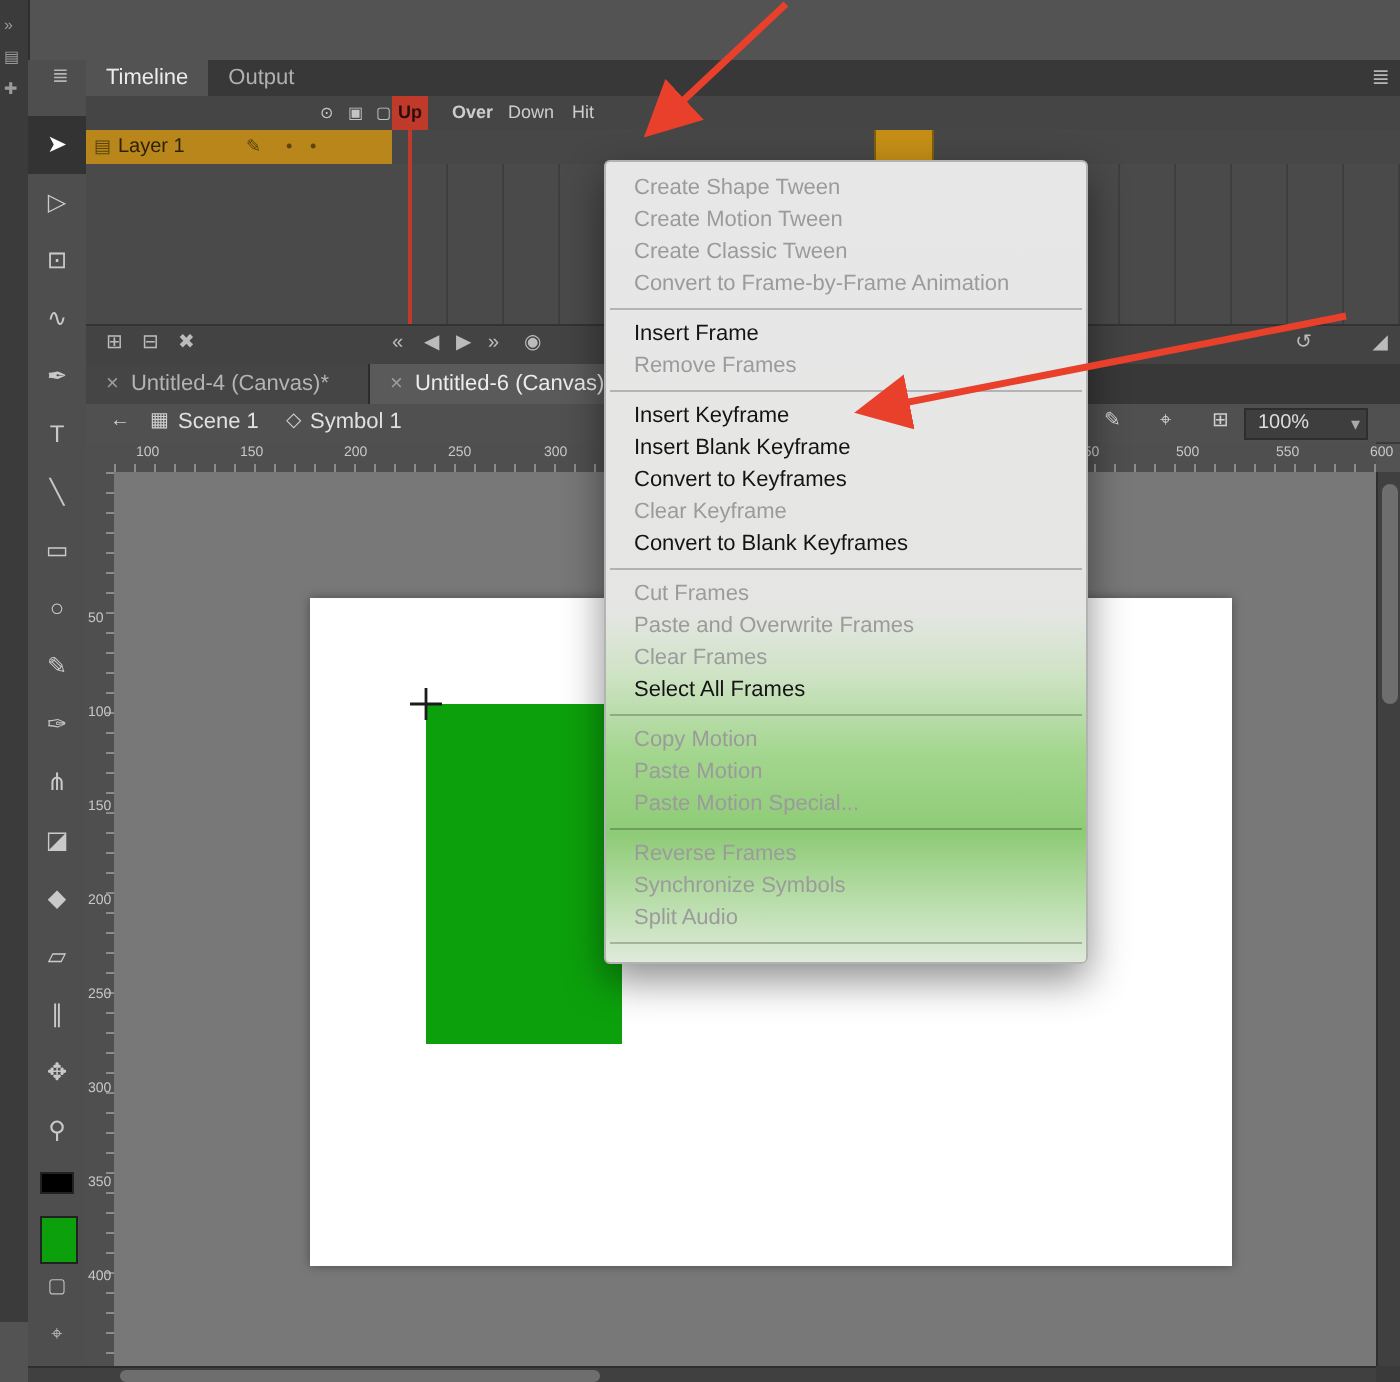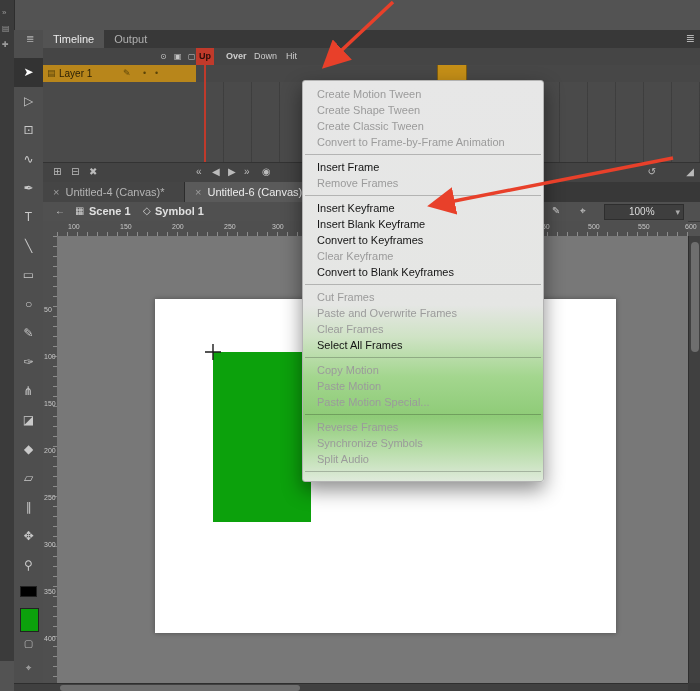--- a/index.html
+++ b/index.html
@@ -47,22 +47,22 @@
   
   .doc-tabs{left:43px;top:182px;width:657px;height:20px;background:#383838;display:flex;}
   .dtab{height:20px;line-height:20px;font-size:11px;padding:0 10px;border-right:1px solid #2c2c2c;display:flex;gap:6px;align-items:center;cursor:pointer;}
   .dtab .x{font-size:11px;color:#9d9d9d;}
   .dtab.inactive{background:#454545;color:#b4b4b4;width:121px;}
   .dtab.active{background:#5a5a5a;color:#ececec;width:124px;}
 
   
   .edit-bar{left:43px;top:202px;width:657px;height:19px;background:#505050;border-bottom:1px solid #3a3a3a;}
   .eic{position:absolute;top:3px;font-size:10px;color:#cfcfcf;cursor:pointer;}
-  .etext{position:absolute;top:3px;font-size:11px;color:#e0e0e0;font-weight:bold;}
-  .zoombox{position:absolute;right:16px;top:2px;width:54px;height:14px;background:#3e3e3e;border:1px solid #2e2e2e;font-size:10px;color:#ddd;line-height:14px;padding-left:24px;cursor:pointer;}
+  .etext{position:absolute;top:3px;font-size:11px;color:#e0e0e0;}
+  .zoombox{position:absolute;right:16px;top:2px;width:54px;height:14px;background:#3e3e3e;border:1px solid #2e2e2e;font-size:10px;color:#ddd;line-height:14px;padding-left:6px;cursor:pointer;}
   .zoombox .dd{position:absolute;right:3px;top:0;font-size:9px;color:#aaa;}
 
   
   .corner{left:43px;top:221px;width:14px;height:15px;background:#4f4f4f;border-right:1px solid #2f2f2f;border-bottom:1px solid #2f2f2f;}
   .hruler{left:57px;top:221px;width:631px;height:15px;background:#4f4f4f;border-bottom:1px solid #2f2f2f;}
   .hruler::after{content:"";position:absolute;left:0;right:0;bottom:0;height:4px;
      background:repeating-linear-gradient(90deg,rgba(200,200,200,.5) 0 1px,transparent 1px 10px);}
   .hlab{position:absolute;top:2px;font-size:7px;color:#c8c8c8;}
   .vruler{left:43px;top:236px;width:14px;height:447px;background:#4f4f4f;border-right:1px solid #2f2f2f;}
   .vruler::after{content:"";position:absolute;top:0;bottom:0;right:0;width:4px;
@@ -235,22 +235,22 @@
 
   <div class="abs vscroll">
       <div class="vthumb"></div>
     </div>
   <div class="abs hscroll">
       <div class="hthumb"></div>
     </div>
   <div class="abs scorner"></div>
 
   <div class="abs context-menu" id="context-menu">
+      <div class="menu-item disabled">Create Shape Tween</div>
       <div class="menu-item disabled">Create Motion Tween</div>
-      <div class="menu-item disabled">Create Shape Tween</div>
       <div class="menu-item disabled">Create Classic Tween</div>
       <div class="menu-item disabled">Convert to Frame-by-Frame Animation</div>
       <div class="menu-sep"></div>
       <div class="menu-item">Insert Frame</div>
       <div class="menu-item disabled">Remove Frames</div>
       <div class="menu-sep"></div>
       <div class="menu-item">Insert Keyframe</div>
       <div class="menu-item">Insert Blank Keyframe</div>
       <div class="menu-item">Convert to Keyframes</div>
       <div class="menu-item disabled">Clear Keyframe</div>

